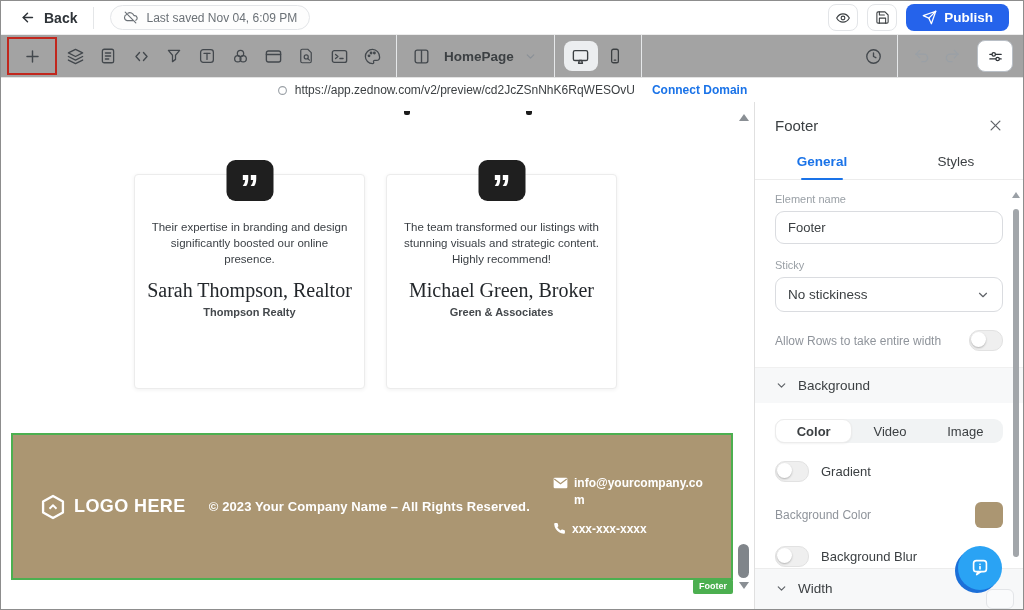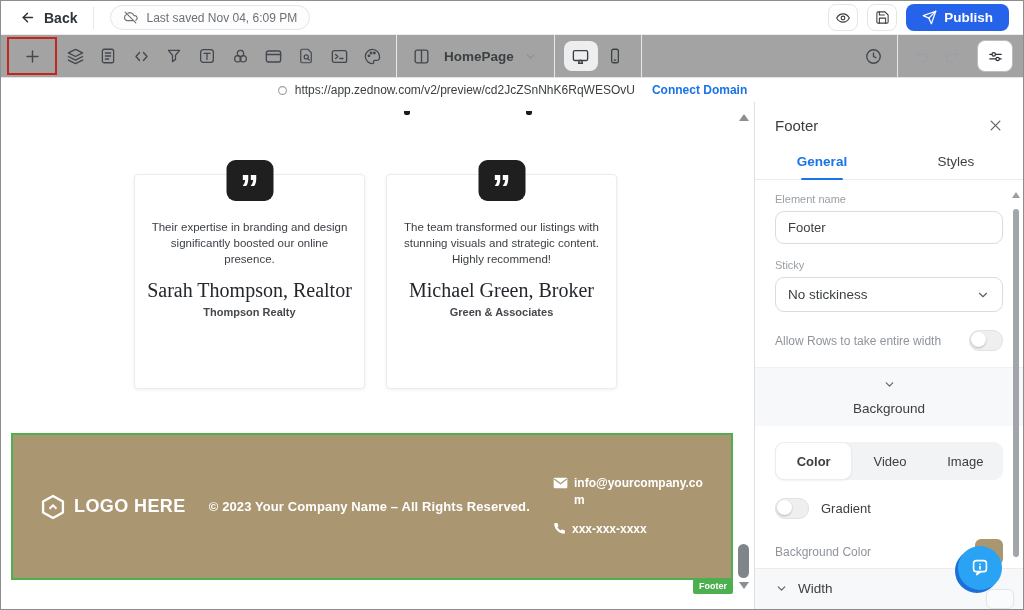--- a/index.html
+++ b/index.html
@@ -77,22 +77,22 @@
   .p-tab.active::after{content:"";position:absolute;left:50%;transform:translateX(-50%);bottom:-1px;width:42px;height:2.5px;background:#1a73e8;border-radius:2px;}
   .panel-body{padding:13px 20px 0;}
   .field-label{font-size:11px;color:#9aa0a6;margin-bottom:6px;}
   .text-input{width:100%;box-sizing:border-box;height:33px;border:1px solid #dadce0;border-radius:9px;padding:0 12px;font-size:13px;color:#3c4043;background:#fff;font-family:"Liberation Sans",sans-serif;}
   .select{height:33px;border:1px solid #dadce0;border-radius:9px;display:flex;align-items:center;justify-content:space-between;padding:0 12px;font-size:13.5px;color:#3c4043;cursor:pointer;}
   .toggle-row{display:flex;align-items:center;margin-top:18px;}
   .toggle{width:32px;height:19px;border:1px solid #e2e2e2;background:#efefef;border-radius:10px;position:relative;cursor:pointer;flex:none;}
   .toggle::after{content:"";position:absolute;top:1px;left:1px;width:15px;height:15px;border-radius:50%;background:#fff;box-shadow:0 1px 2px rgba(0,0,0,.25);}
   .muted-label{font-size:12px;color:#8f949b;}
   .dark-label{font-size:13px;color:#3c4043;}
-  .section-head{margin:16px -20px 0;padding:10px 20px;background:#f7f8f9;display:flex;align-items:center;gap:10px;color:#3c4043;font-size:13.5px;font-weight:500;border-top:1px solid #f0f0f0;cursor:pointer;flex-direction:column;}
-  .seg{display:flex;background:#f1f3f4;border-radius:9px;margin-top:16px;height:38px;align-items:stretch;}
+  .section-head{margin:16px -20px 0;padding:10px 20px;background:#f7f8f9;display:flex;align-items:center;gap:10px;color:#3c4043;font-size:13.5px;font-weight:500;border-top:1px solid #f0f0f0;cursor:pointer;}
+  .seg{display:flex;background:#f1f3f4;border-radius:9px;margin-top:16px;height:24px;align-items:stretch;}
   .seg-btn{flex:1;display:flex;align-items:center;justify-content:center;font-size:13px;color:#3c4043;cursor:pointer;border-radius:9px;}
   .seg-btn.active{background:#fff;border:1px solid #ececec;font-weight:600;box-shadow:0 1px 2px rgba(0,0,0,.05);}
   .color-row{display:flex;align-items:center;justify-content:space-between;margin-top:20px;}
   .swatch{width:28px;height:26px;border-radius:6px;cursor:pointer;}
   .panel-footer-section{position:absolute;left:0;right:0;bottom:0;background:#f7f8f9;border-top:1px solid #ececec;padding:12px 20px 14px;display:flex;align-items:center;gap:10px;color:#3c4043;font-size:13.5px;font-weight:500;cursor:pointer;}
   .p-scroll-thumb{position:absolute;right:4px;top:107px;width:6px;height:348px;background:#a2a6aa;border-radius:3px;}
   .p-scroll-up{position:absolute;right:3px;top:90px;width:0;height:0;border-left:4px solid transparent;border-right:4px solid transparent;border-bottom:6px solid #9aa0a6;}
 
   
   .ghost-btn{position:absolute;left:985px;top:588px;width:26px;height:18px;border:1px solid #e3e5e8;border-radius:6px;background:#fafbfc;}

